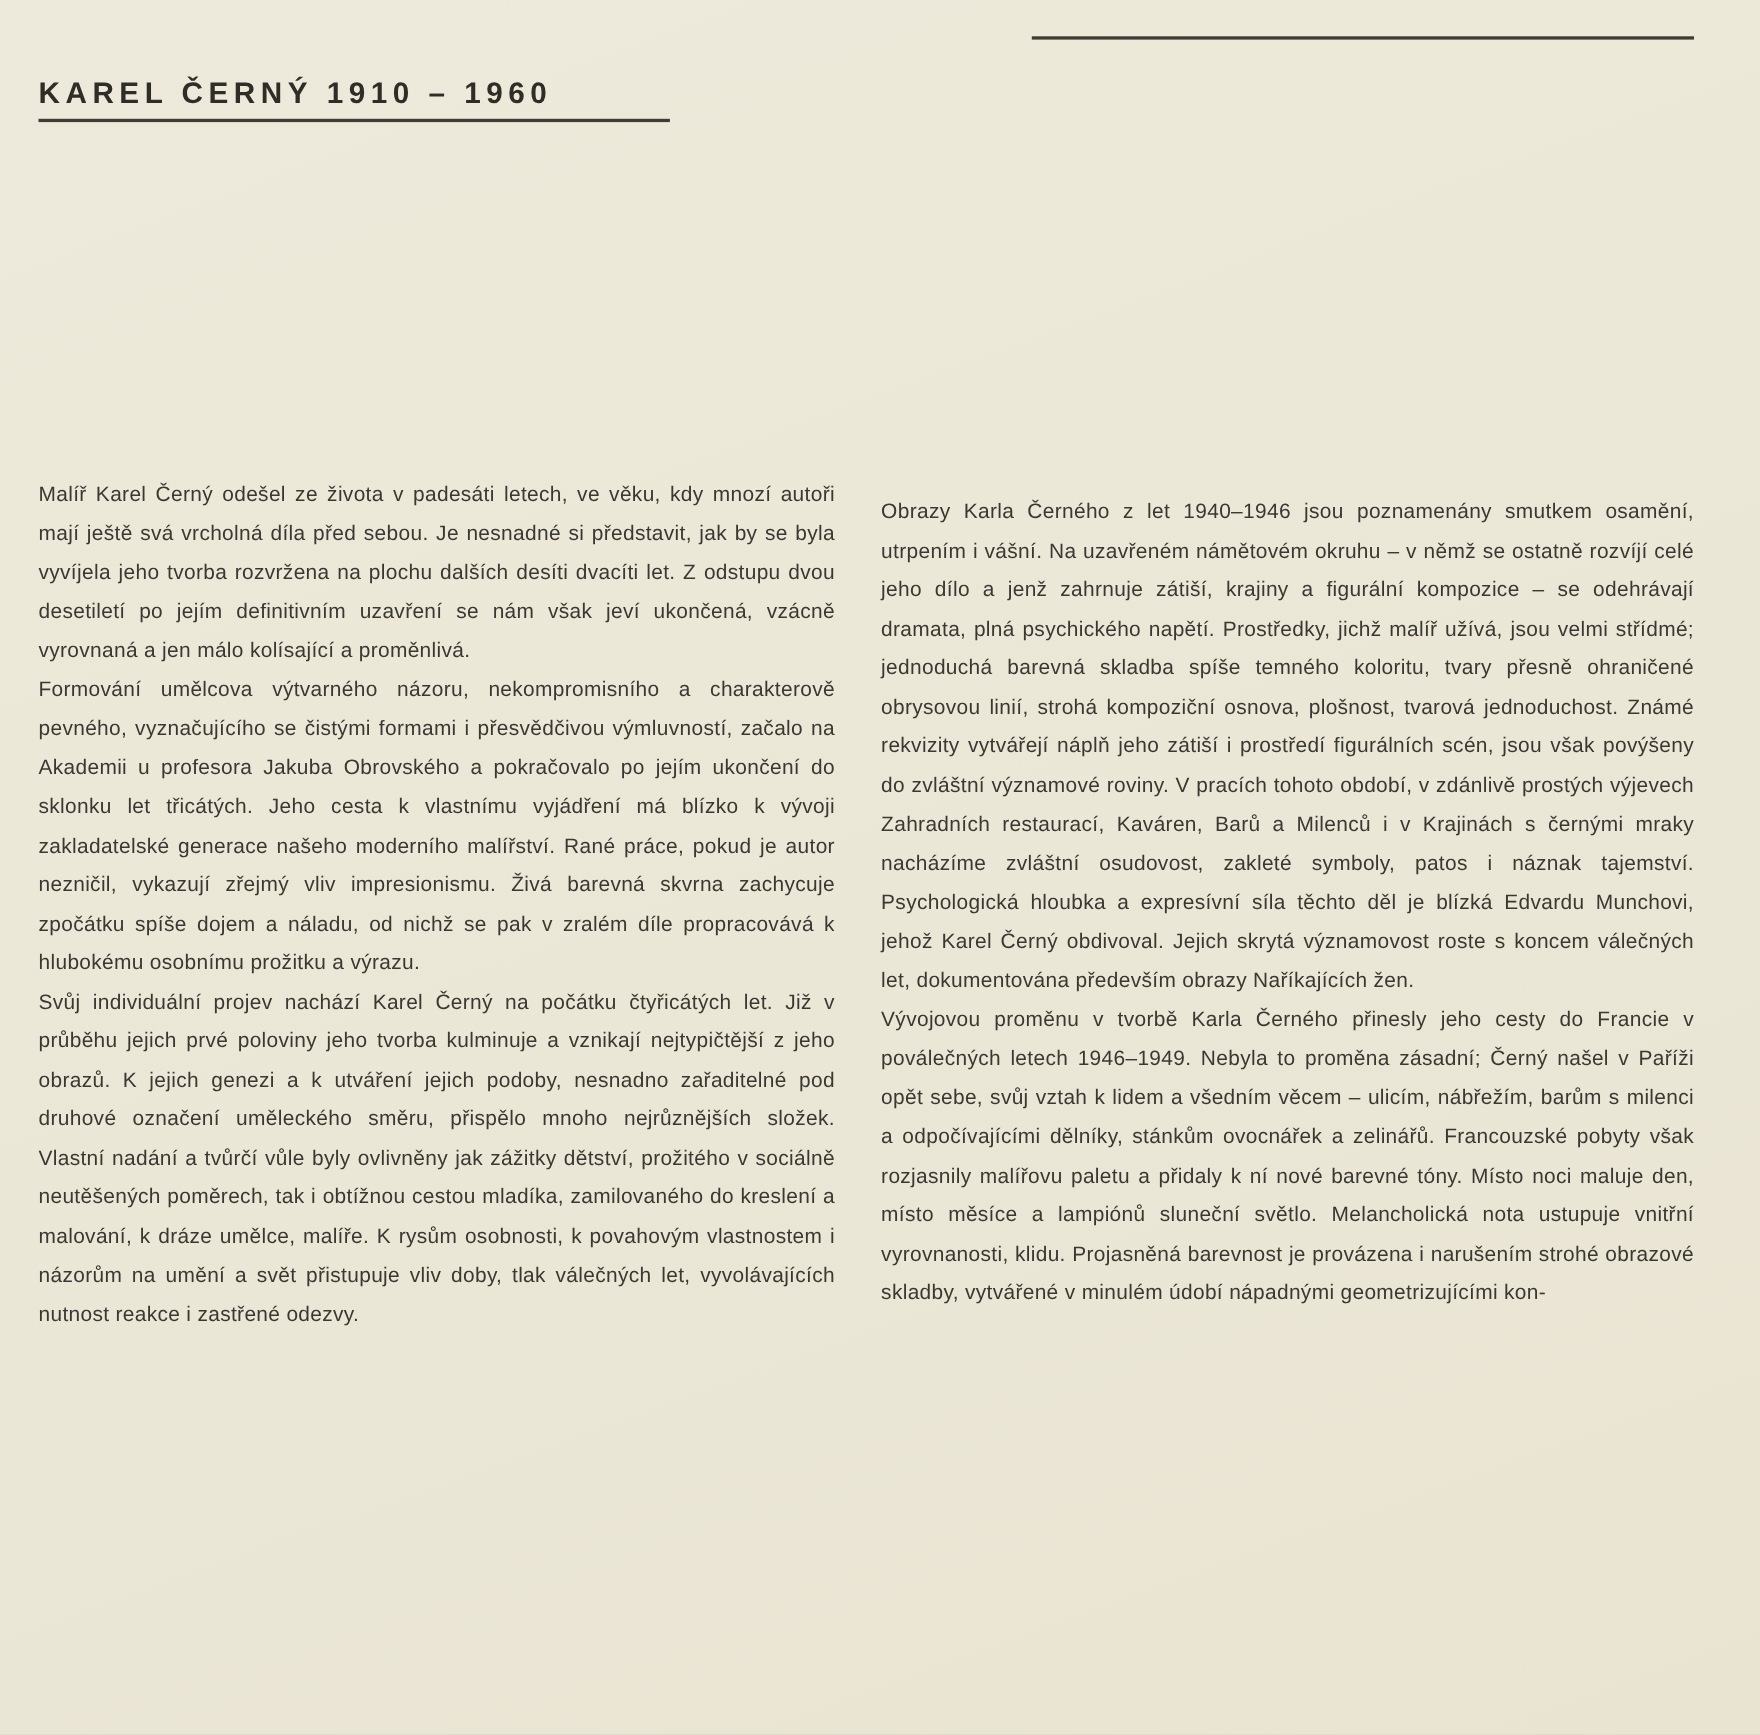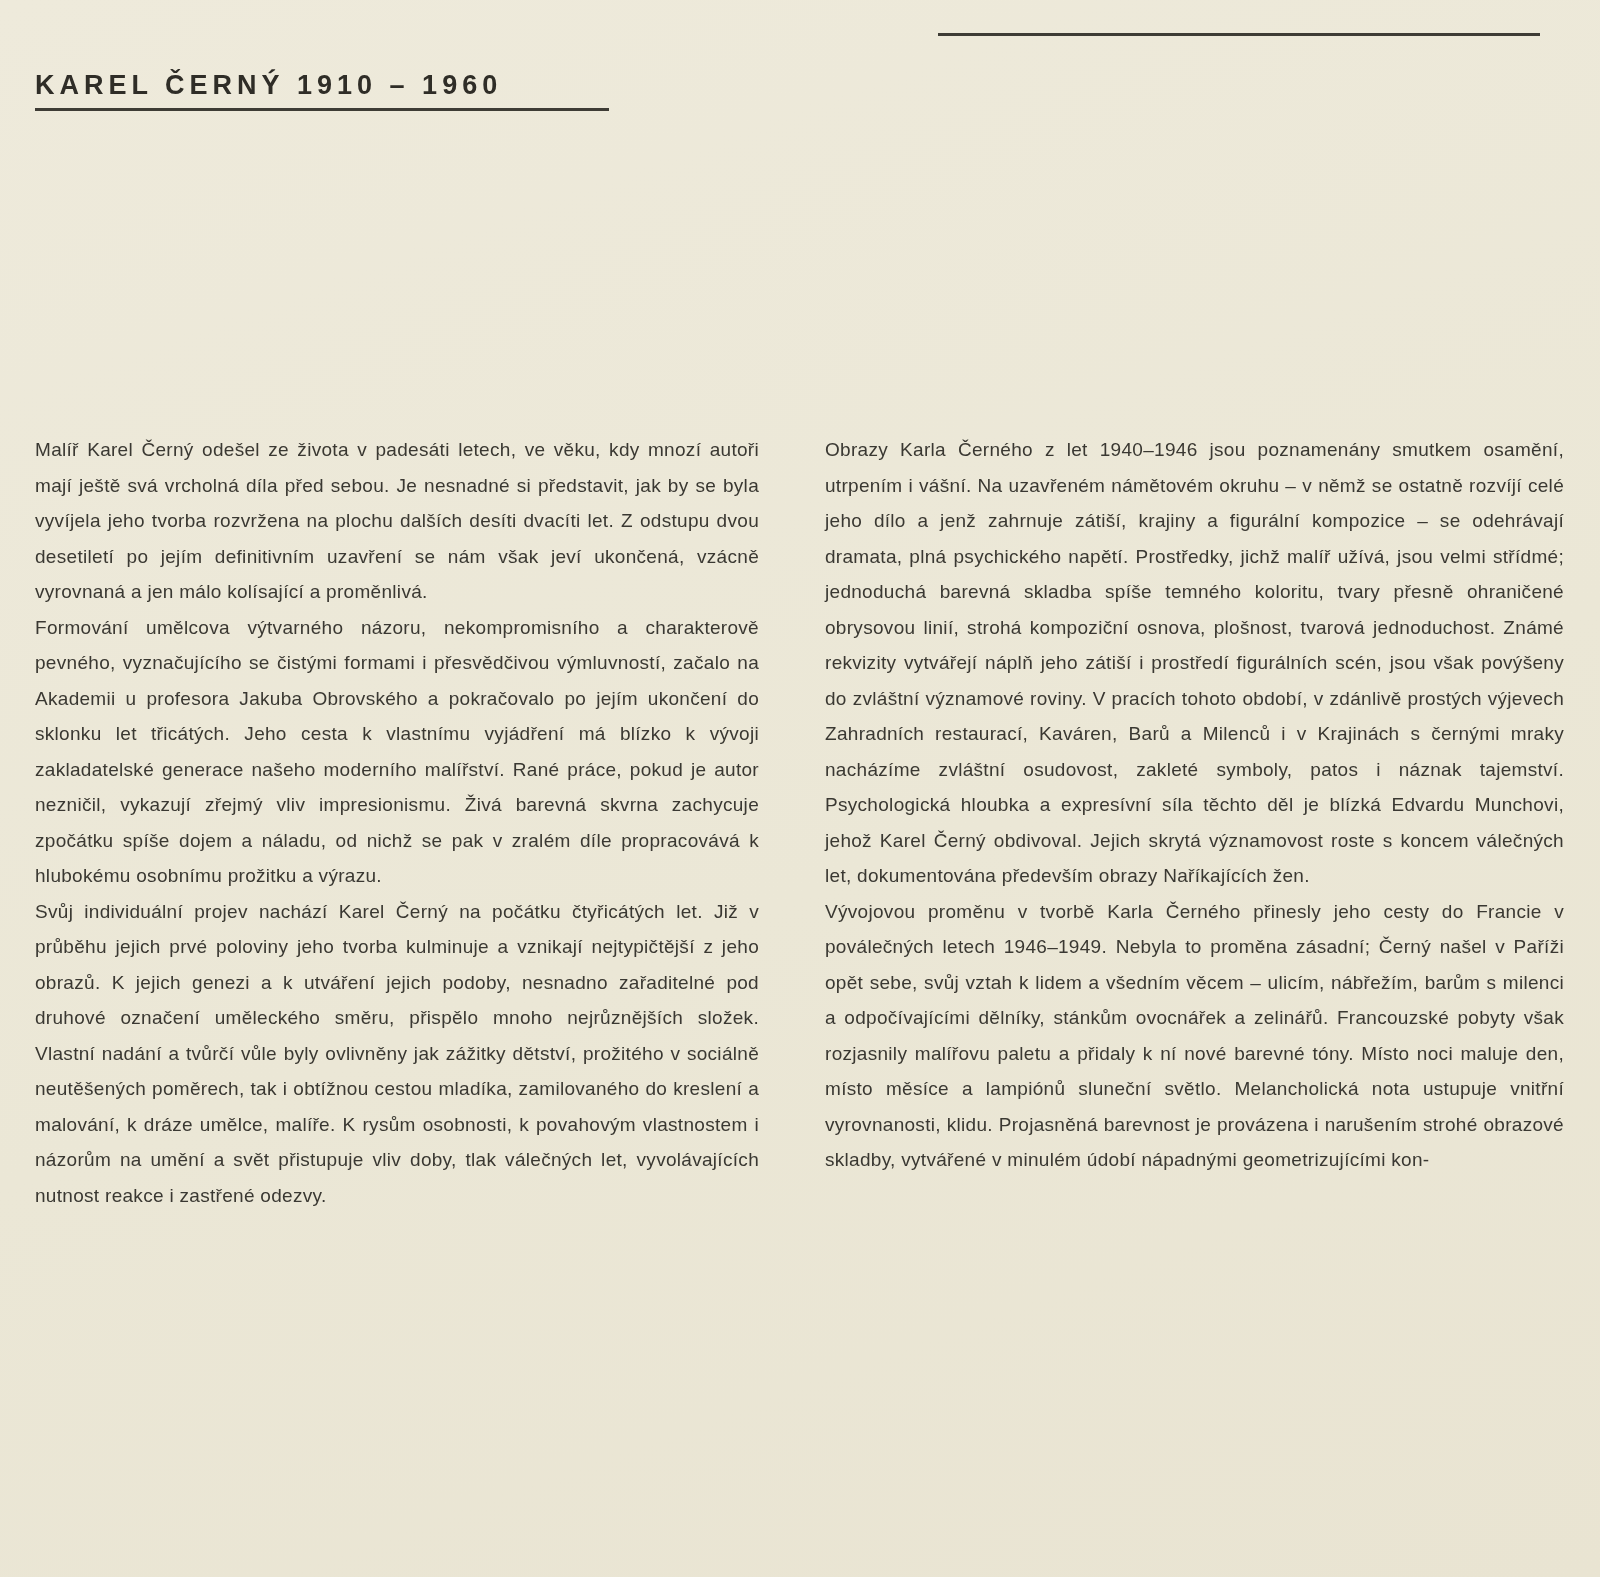--- a/index.html
+++ b/index.html
@@ -53,22 +53,23 @@
   }
   .column p {
     margin: 0;
     padding: 0;
   }
   .column-left {
     left: 35px;
     width: 724px;
   }
   .column-right {
-    left: 825px;
+    left: 801px;
     width: 739px;
+    margin-top: 16px;
   }
 </style>
 </head>
 <body>
 
 <div class="page">
 
   <div class="rule rule-top-right"></div>
 
   <h1 class="page-title">KAREL ČERNÝ 1910 – 1960</h1>

